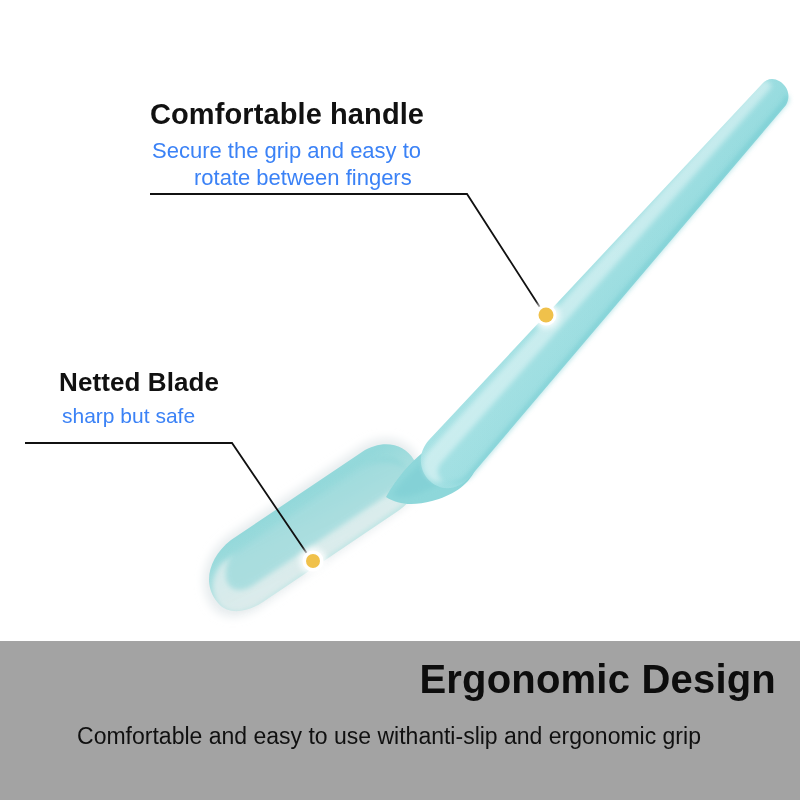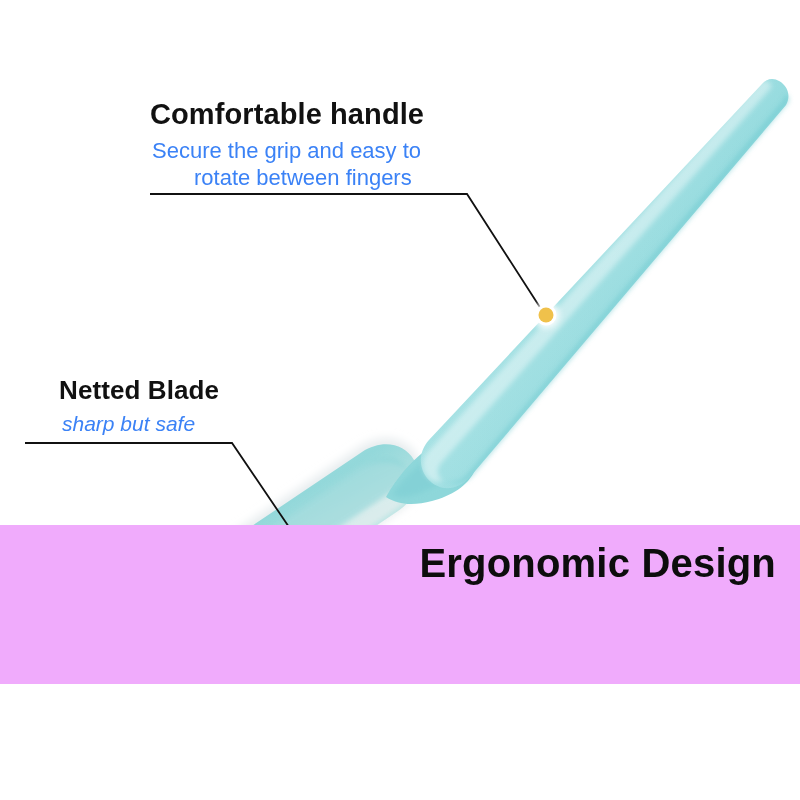--- a/index.html
+++ b/index.html
@@ -7,21 +7,21 @@
     margin: 0;
     padding: 0;
     background: #ffffff;
   }
   body {
     font-family: "Liberation Sans", "DejaVu Sans", sans-serif;
   }
   #page {
     position: relative;
     width: 800px;
-    height: 684px;
+    height: 800px;
     overflow: hidden;
     background: #ffffff;
   }
 
   
   #product-art {
     position: absolute;
     left: 0;
     top: 0;
     width: 800px;
@@ -57,32 +57,30 @@
   #callout-handle .callout-desc {
     font-size: 22px;
     line-height: 27px;
     margin-top: 5px;
     margin-left: 2px;
   }
 
   #callout-blade {
     left: 59px;
     top: 366px;
-    margin-top: 8px;
   }
   #callout-blade .callout-title {
     font-size: 26px;
     line-height: 32px;
   }
   #callout-blade .callout-desc {
     font-size: 21px;
     line-height: 26px;
     margin-top: 5px;
     margin-left: 3px;
-    font-style: italic;
   }
 
   
   #leader-lines {
     position: absolute;
     left: 0;
     top: 0;
     width: 800px;
     height: 800px;
     pointer-events: none;
@@ -260,17 +258,18 @@
     <div class="callout-title">Comfortable handle</div>
     <div class="callout-desc">Secure the grip and easy to</div>
     <div class="callout-desc" style="margin-top:0;margin-left:44px;">rotate between fingers</div>
   </div>
 
   <div class="callout" id="callout-blade">
     <div class="callout-title">Netted Blade</div>
     <div class="callout-desc">sharp but safe</div>
   </div>
 
-  <div id="bottom-banner" style="background-color: #f0abfc;">
+  <div id="bottom-banner" style="background-color: #a3a3a3;">
     <div id="banner-title">Ergonomic Design</div>
+    <div id="banner-subtitle">Comfortable and easy to use withanti-slip and ergonomic grip</div>
   </div>
 
 </div>
 
 </body></html>

